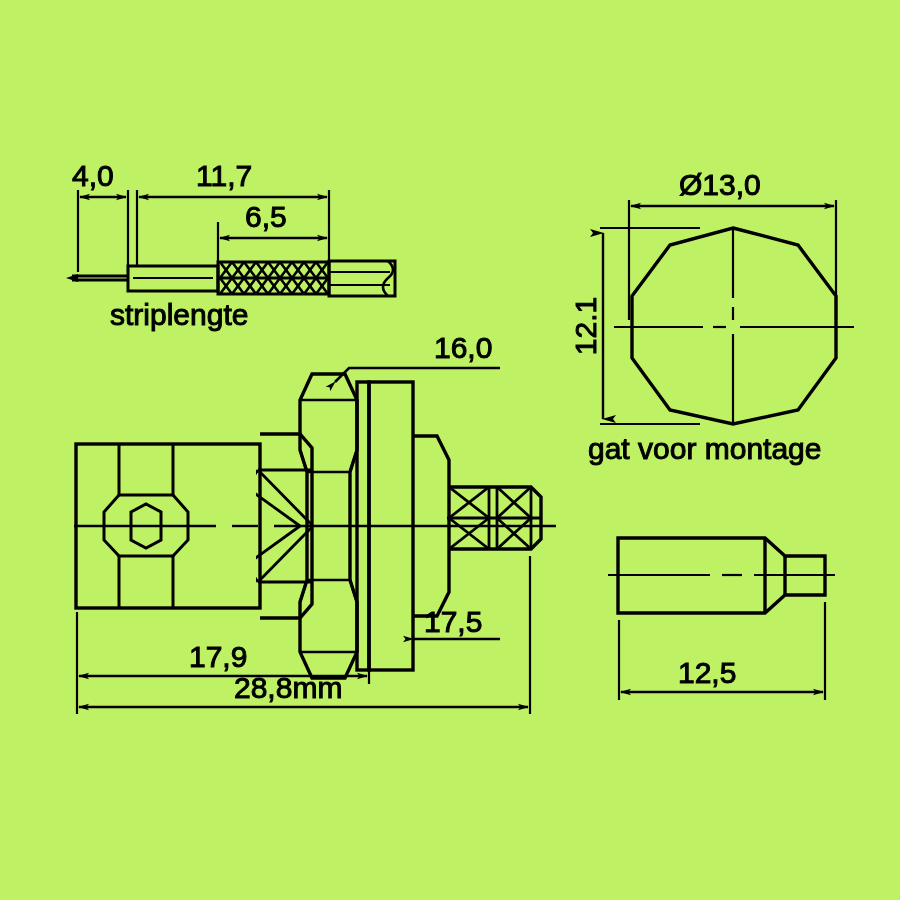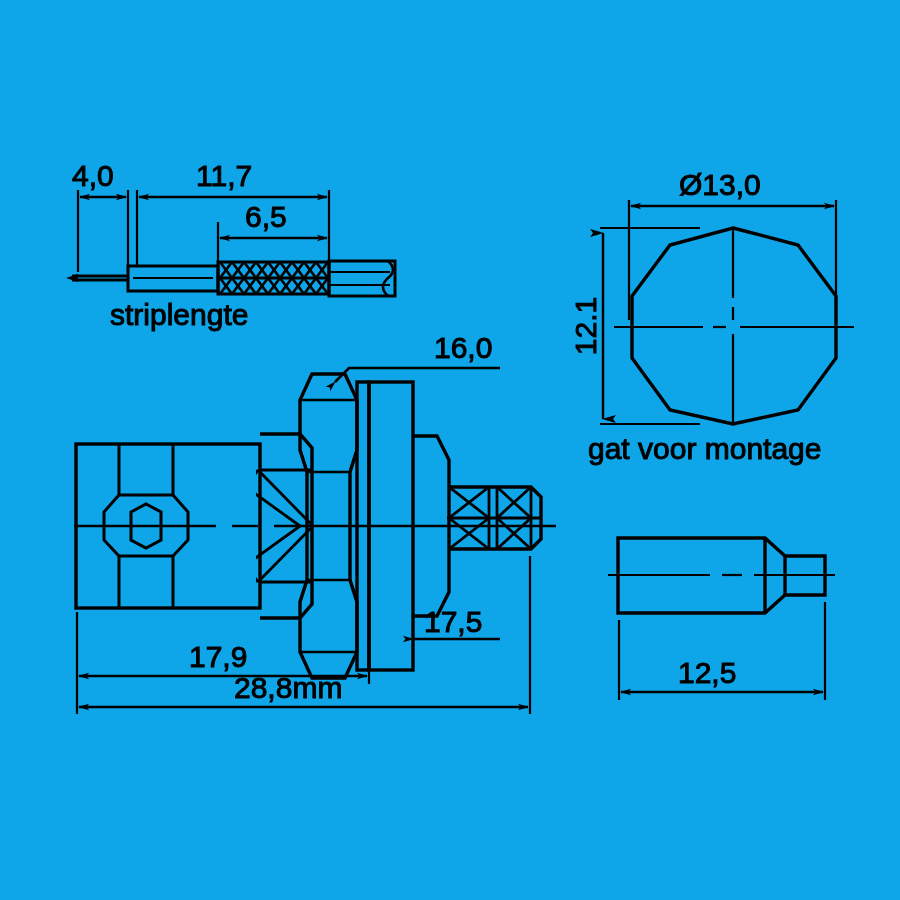--- a/index.html
+++ b/index.html
@@ -1,18 +1,18 @@
 <!DOCTYPE html>
 <html><head>
 <meta charset="utf-8">
 <style>
   html,body{margin:0;padding:0;background:#ffffff;}
   body{width:900px;height:900px;overflow:hidden;
        font-family:"Liberation Sans", sans-serif;color:#000;}
-  #sheet{position:relative;width:900px;height:900px;background:#0ea5e9;}
+  #sheet{position:relative;width:900px;height:900px;background:#bef264;}
   svg{display:block;}
   .dimtxt{font-family:"Liberation Sans", sans-serif;font-size:30px;fill:#000;}
   .lbl{font-family:"Liberation Sans", sans-serif;font-size:30px;fill:#000;}
 </style>
 </head>
 <body>
 
 <div id="sheet">
 <svg width="900" height="900" viewBox="0 0 900 900">
 

